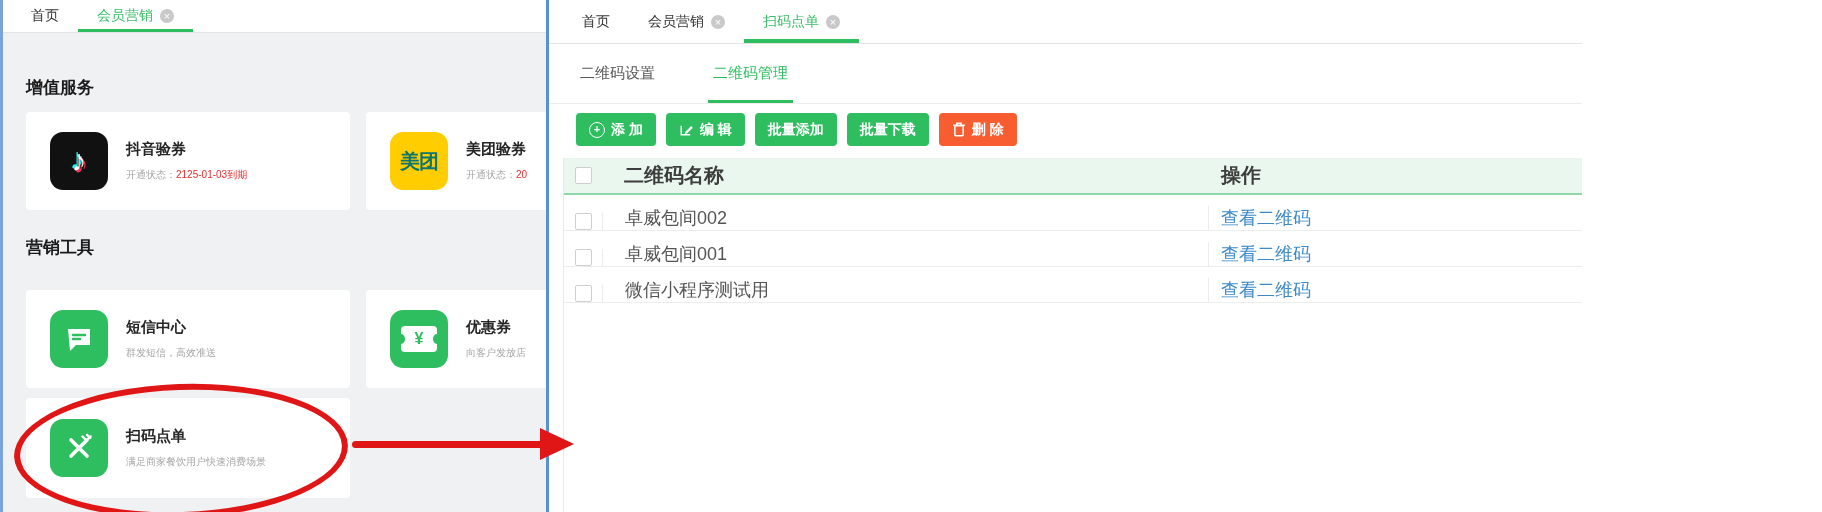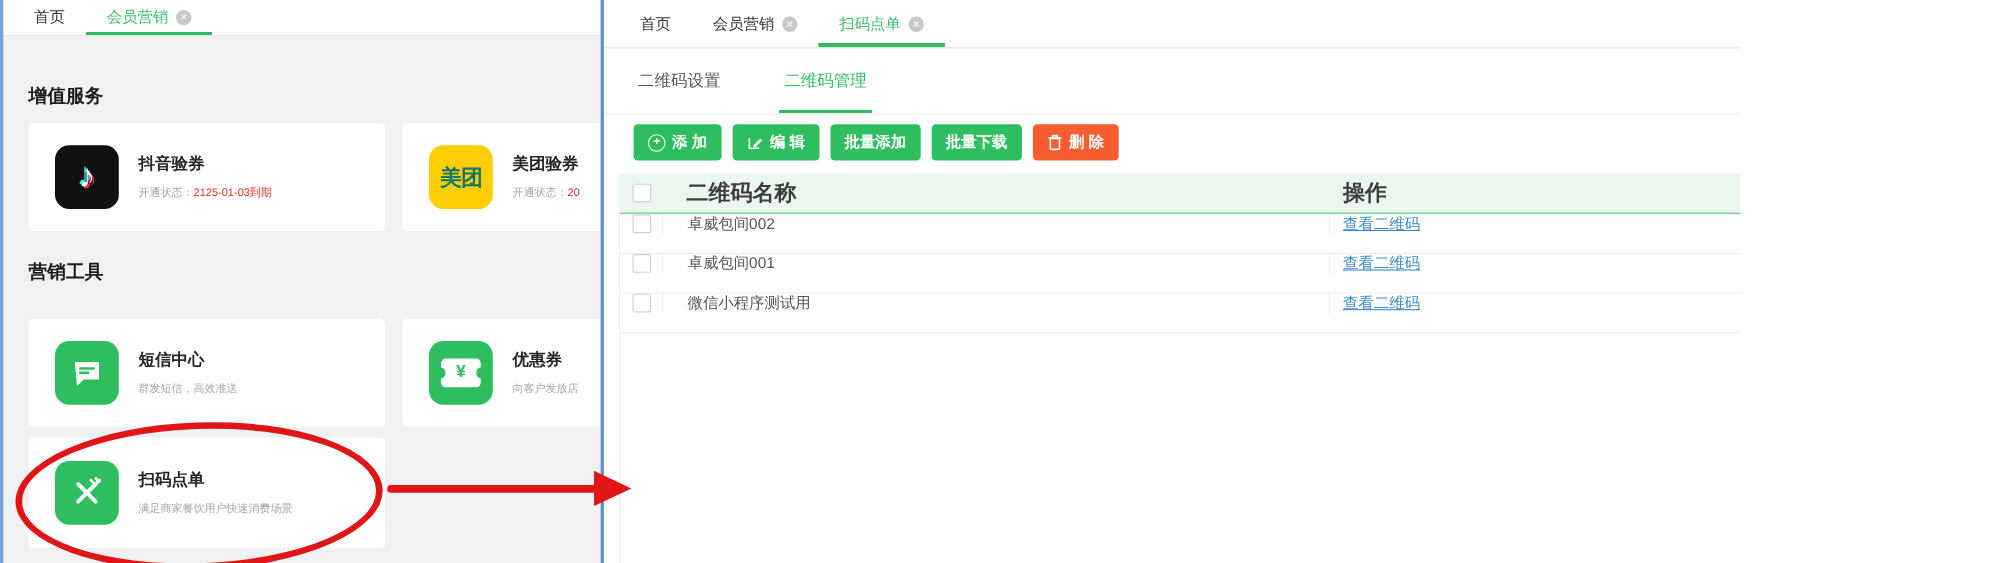--- a/index.html
+++ b/index.html
@@ -53,28 +53,28 @@
   .subtab.active{color:#2fbe5f;box-shadow:inset 0 -3px 0 #2fbe5f;}
 
   .toolbar{position:absolute;left:27px;top:113px;display:flex;gap:10px;}
   .btn{height:33px;border-radius:4px;background:#2fbe5f;color:#fff;font-size:14px;font-weight:700;display:inline-flex;align-items:center;justify-content:center;gap:6px;padding:0 13px;cursor:pointer;white-space:nowrap;}
   .btn.danger{background:#f85c31;}
   .plus-circle{width:14px;height:14px;border:1.5px solid #fff;border-radius:50%;display:inline-flex;align-items:center;justify-content:center;font-size:11px;line-height:1;color:#fff;}
   .btn svg{display:block;}
 
   .qr-table{position:absolute;left:14px;top:158px;width:1249px;bottom:0;border-left:1px solid #e9e9e9;border-right:1px solid #e9e9e9;box-sizing:border-box;background:#fff;}
   .thead{height:37px;background:#e9f7ee;border-bottom:2px solid #8fd6a8;display:flex;align-items:center;font-size:20px;font-weight:700;color:#3d3d3d;box-sizing:border-box;}
-  .tr{height:36px;border-bottom:1px solid #ededed;display:flex;align-items:flex-start;font-size:14px;color:#555;box-sizing:border-box;background:#fff;}
+  .tr{height:36px;border-bottom:1px solid #ededed;display:flex;align-items:flex-end;font-size:18px;color:#555;box-sizing:border-box;background:#fff;}
   .cell-check{width:38px;flex:none;display:flex;align-items:center;justify-content:center;}
   .tr .cell-check{border-right:1px solid #ededed;}
   .cell-name{flex:1;display:flex;align-items:center;padding-left:22px;}
   .tr .cell-name{border-right:1px solid #ededed;}
   .cell-action{width:602px;flex:none;display:flex;align-items:center;padding-left:12px;box-sizing:border-box;}
   .checkbox{width:15px;height:15px;border:1px solid #cfcfcf;border-radius:2px;background:#fff;cursor:pointer;}
-  .qr-link{color:#3e8ac8;text-decoration:underline;cursor:pointer;}
+  .qr-link{color:#3e8ac8;cursor:pointer;}
 
   
   .red-ellipse{position:absolute;left:14px;top:384px;width:322px;height:122px;border:6px solid #e01515;border-radius:50%;transform:rotate(-2deg);z-index:90;}
   .red-arrow-line{position:absolute;left:352px;top:441px;width:192px;height:7px;background:#e01515;border-radius:4px;z-index:90;}
   .red-arrow-head{position:absolute;left:540px;top:428px;width:0;height:0;border-top:16px solid transparent;border-bottom:16px solid transparent;border-left:34px solid #e01515;z-index:90;}
 </style>
 </head>
 <body>
 
 <div class="screen">

